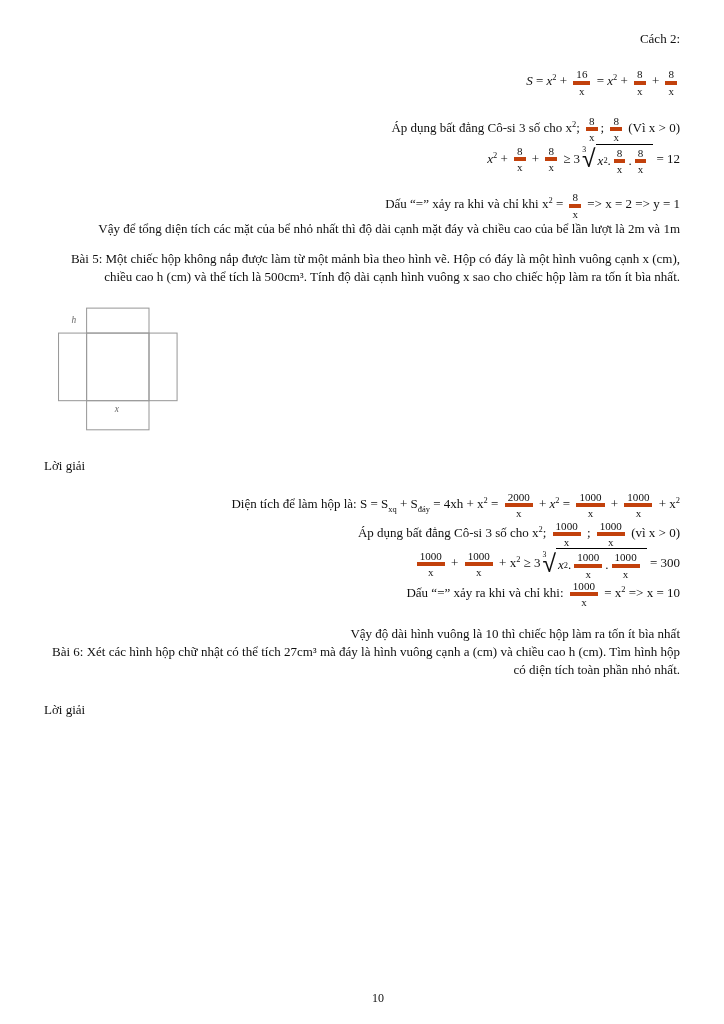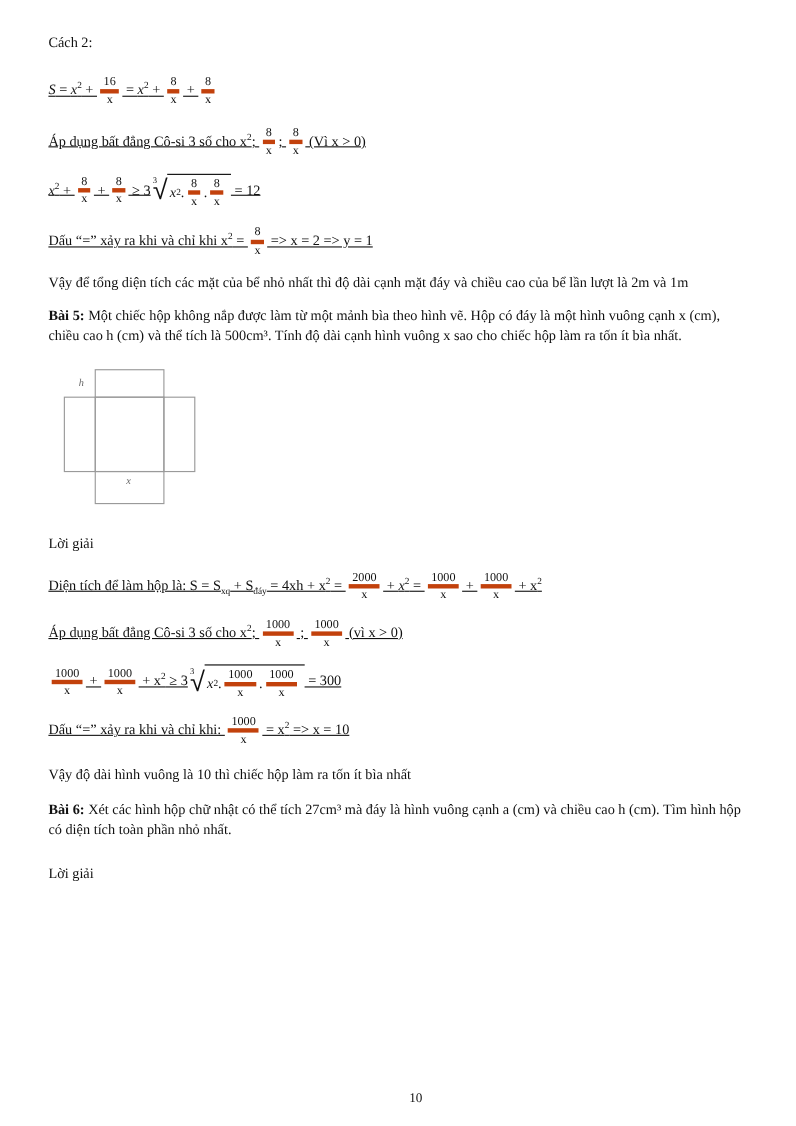--- a/index.html
+++ b/index.html
@@ -2,40 +2,40 @@
 <html><head>
 <meta charset="utf-8">
 <style>
   * { margin:0; padding:0; box-sizing:border-box; }
   html,body { background:#ffffff; }
   .page {
     width:724px; height:1024px; position:relative; background:#fff;
     font-family:"Liberation Serif", serif; font-size:13px; color:#101010;
     padding:26px 44px 0 44px; overflow:hidden;
   }
-  .para { line-height:1.4; }
+  .para { line-height:1.4;text-align:right; }
   .mt4{margin-top:4px;} .mt12{margin-top:12px;}
-  .mt14{margin-top:14px;} .mt16{margin-top:16px;} .mt18{margin-top:18px;}
+  .mt14{} .mt16{margin-top:16px;} .mt18{margin-top:18px;}
   .mt20{margin-top:20px;} .mt22{margin-top:22px;}
-  .math-line { line-height:1.3;text-decoration:underline; }
+  .math-line { line-height:1.3; }
   sup.msup { font-size:0.65em; }
   sub.msub { font-size:0.65em; }
   .mvar { font-style:italic; }
   .frac {
     display:inline-flex; flex-direction:column; align-items:center;
     vertical-align:middle; margin:0 3px; font-size:0.85em; line-height:1.12;
   }
   .frac .num { border-bottom:4px solid #c2410c; padding:0 3px; }
   .frac .den { padding:0 3px; }
   .root { display:inline-flex; align-items:center; vertical-align:middle; margin-left:2px; }
   .ridx { font-size:0.6em; position:relative; top:-9px; margin-right:-4px; }
   .rsign { font-size:1.9em; line-height:1; font-family:"DejaVu Sans", sans-serif; font-weight:200; }
   .rcontent { display:inline-flex; align-items:center; border-top:1px solid #000; padding:2px 4px 0 2px; }
   .center { text-align:left; }
-  b { font-weight:bold; }
+  b { font-weight:normal; }
   .figure { margin:18px 0 0 4px; }
   .svglabel { font-family:"Liberation Serif", serif; font-size:9px; font-style:italic; fill:#666; }
   .net-rect { fill:none; stroke:#9a9a9a; stroke-width:1; }
   .page-number { position:absolute; bottom:18px; left:16px; width:100%; text-align:center; font-size:12px; }
 </style>
 </head>
 <body>
 
 <div class="page">
 

